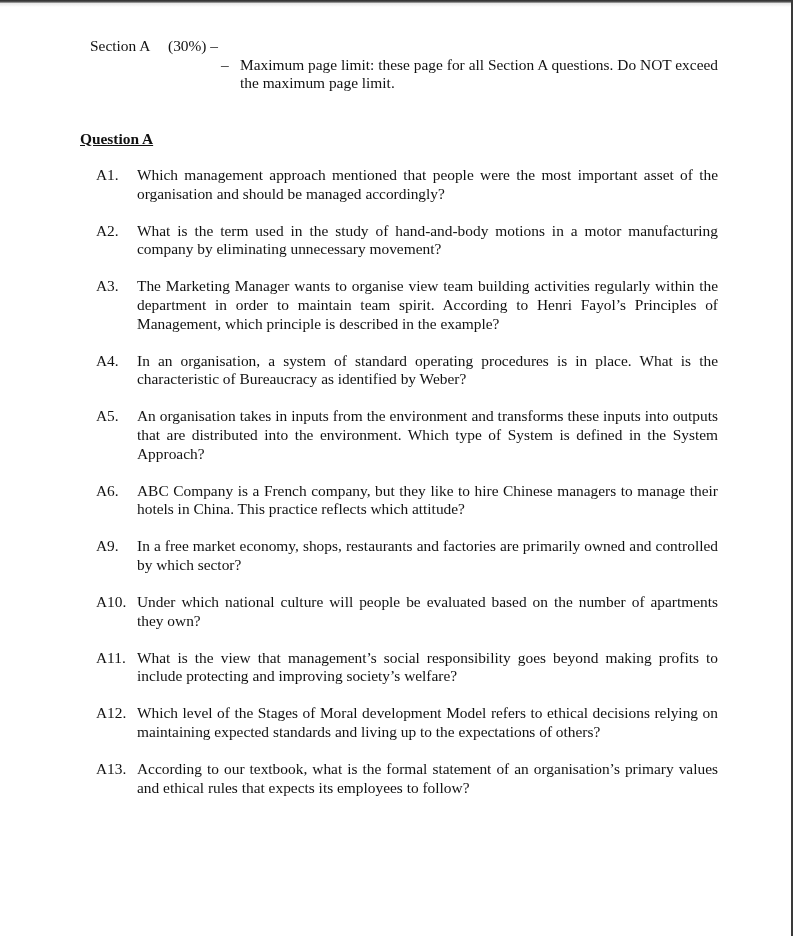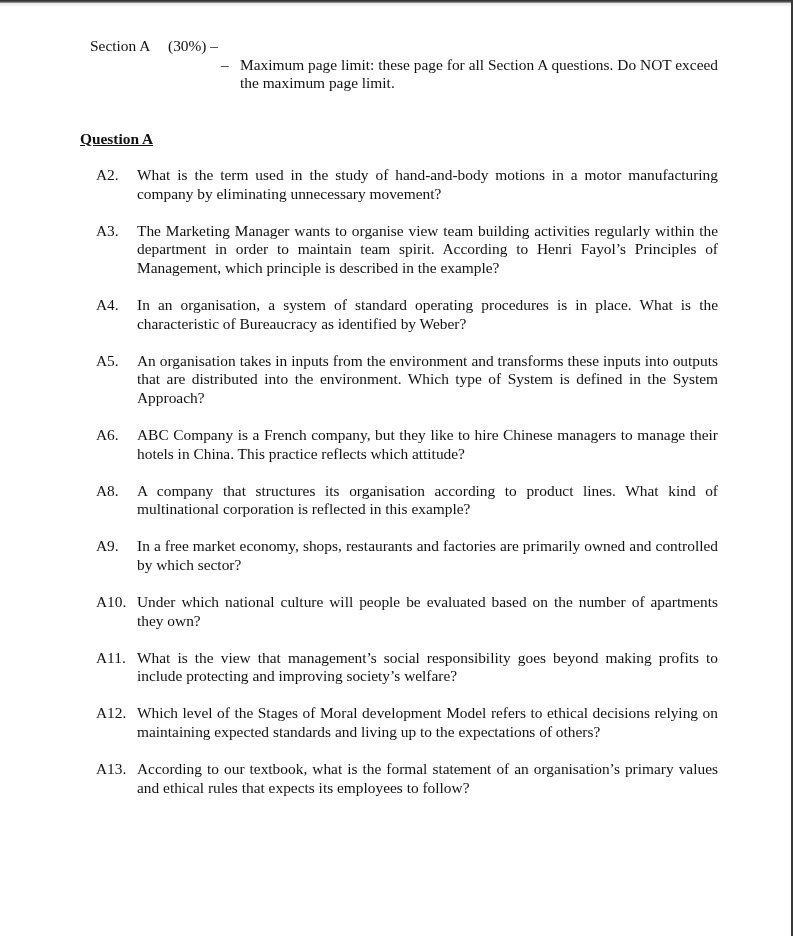--- a/index.html
+++ b/index.html
@@ -63,42 +63,42 @@
     <div style="width:131px;flex:0 0 131px;text-align:right;padding-right:0;"></div>
     <div class="sh-dash">–</div>
     <div class="sh-text">Maximum page limit: these page for all Section A questions.  Do NOT exceed the maximum page limit.</div>
   </div>
 </div>
 
 <div class="question-title">Question A</div>
 
 <div class="qlist">
   <div class="q">
+      <span class="q-num">A1.</span>
+      <span class="q-text">Which management approach mentioned that people were the most important asset of the organisation and should be managed accordingly?</span>
+    </div>
+  <div class="q">
       <span class="q-num">A2.</span>
       <span class="q-text">What is the term used in the study of hand-and-body motions in a motor manufacturing company by eliminating unnecessary movement?</span>
     </div>
   <div class="q">
       <span class="q-num">A3.</span>
       <span class="q-text">The Marketing Manager wants to organise view team building activities regularly within the department in order to maintain team spirit.  According to Henri Fayol’s Principles of Management, which principle is described in the example?</span>
     </div>
   <div class="q">
       <span class="q-num">A4.</span>
       <span class="q-text">In an organisation, a system of standard operating procedures is in place.  What is the characteristic of Bureaucracy as identified by Weber?</span>
     </div>
   <div class="q">
       <span class="q-num">A5.</span>
       <span class="q-text">An organisation takes in inputs from the environment and transforms these inputs into outputs that are distributed into the environment.  Which type of System is defined in the System Approach?</span>
     </div>
   <div class="q">
       <span class="q-num">A6.</span>
       <span class="q-text">ABC Company is a French company, but they like to hire Chinese managers to manage their hotels in China. This practice reflects which attitude?</span>
-    </div>
-  <div class="q">
-      <span class="q-num">A8.</span>
-      <span class="q-text">A company that structures its organisation according to product lines. What kind of multinational corporation is reflected in this example?</span>
     </div>
   <div class="q">
       <span class="q-num">A9.</span>
       <span class="q-text">In a free market economy, shops, restaurants and factories are primarily owned and controlled by which sector?</span>
     </div>
   <div class="q">
       <span class="q-num">A10.</span>
       <span class="q-text">Under which national culture will people be evaluated based on the number of apartments they own?</span>
     </div>
   <div class="q">

